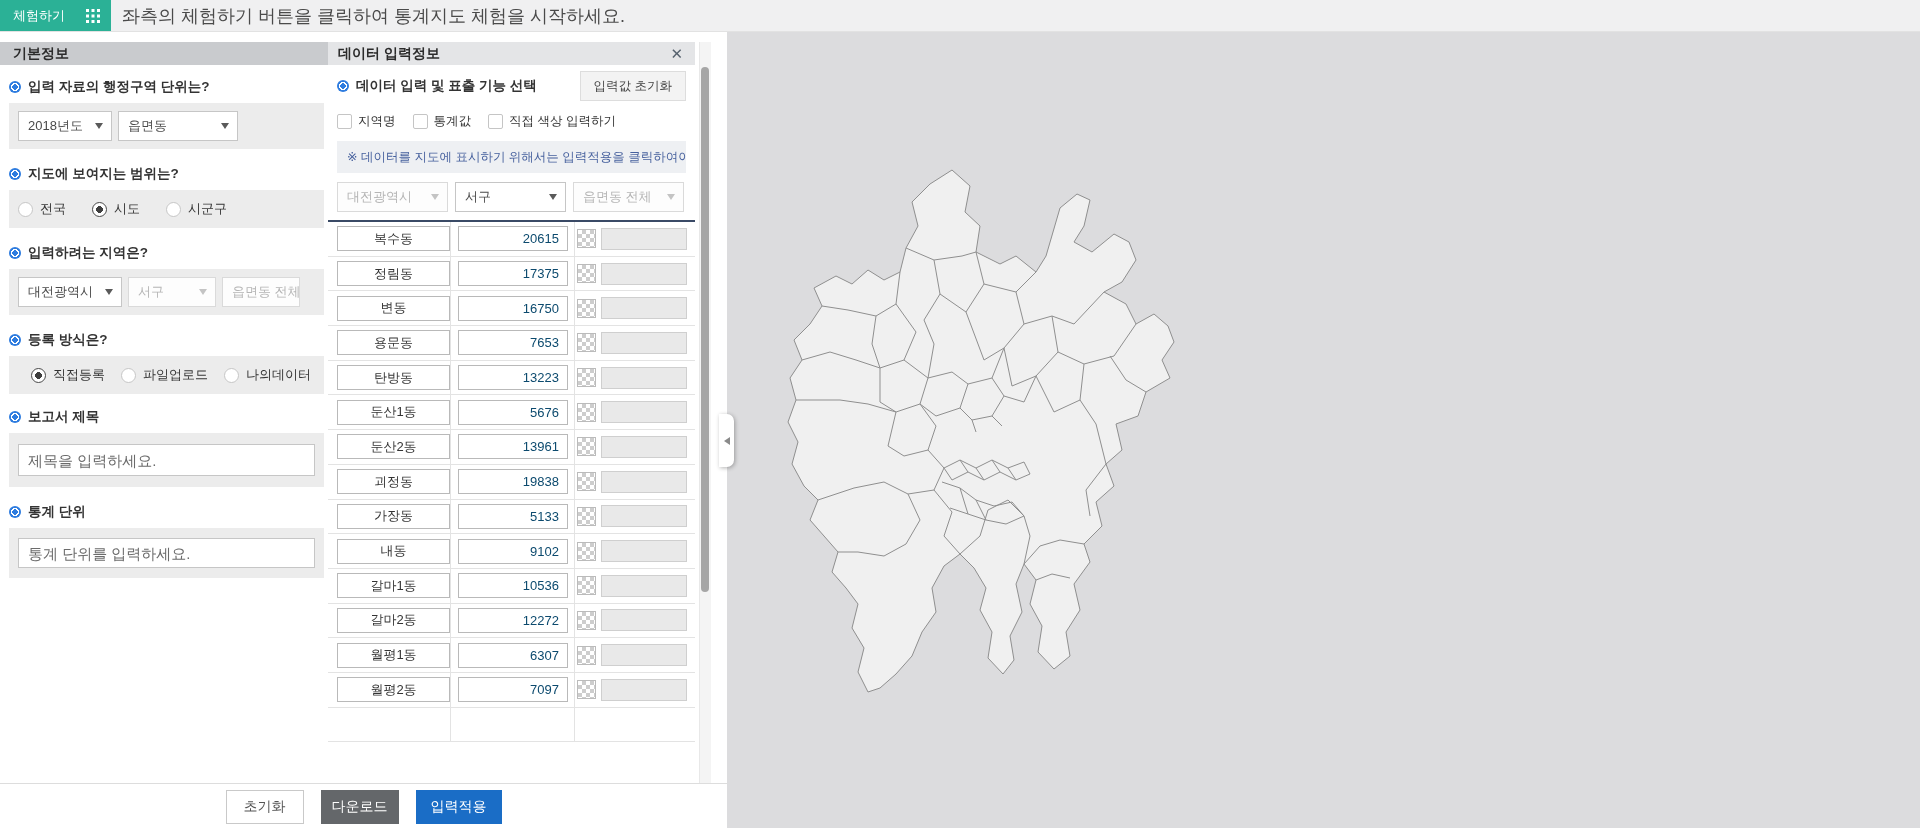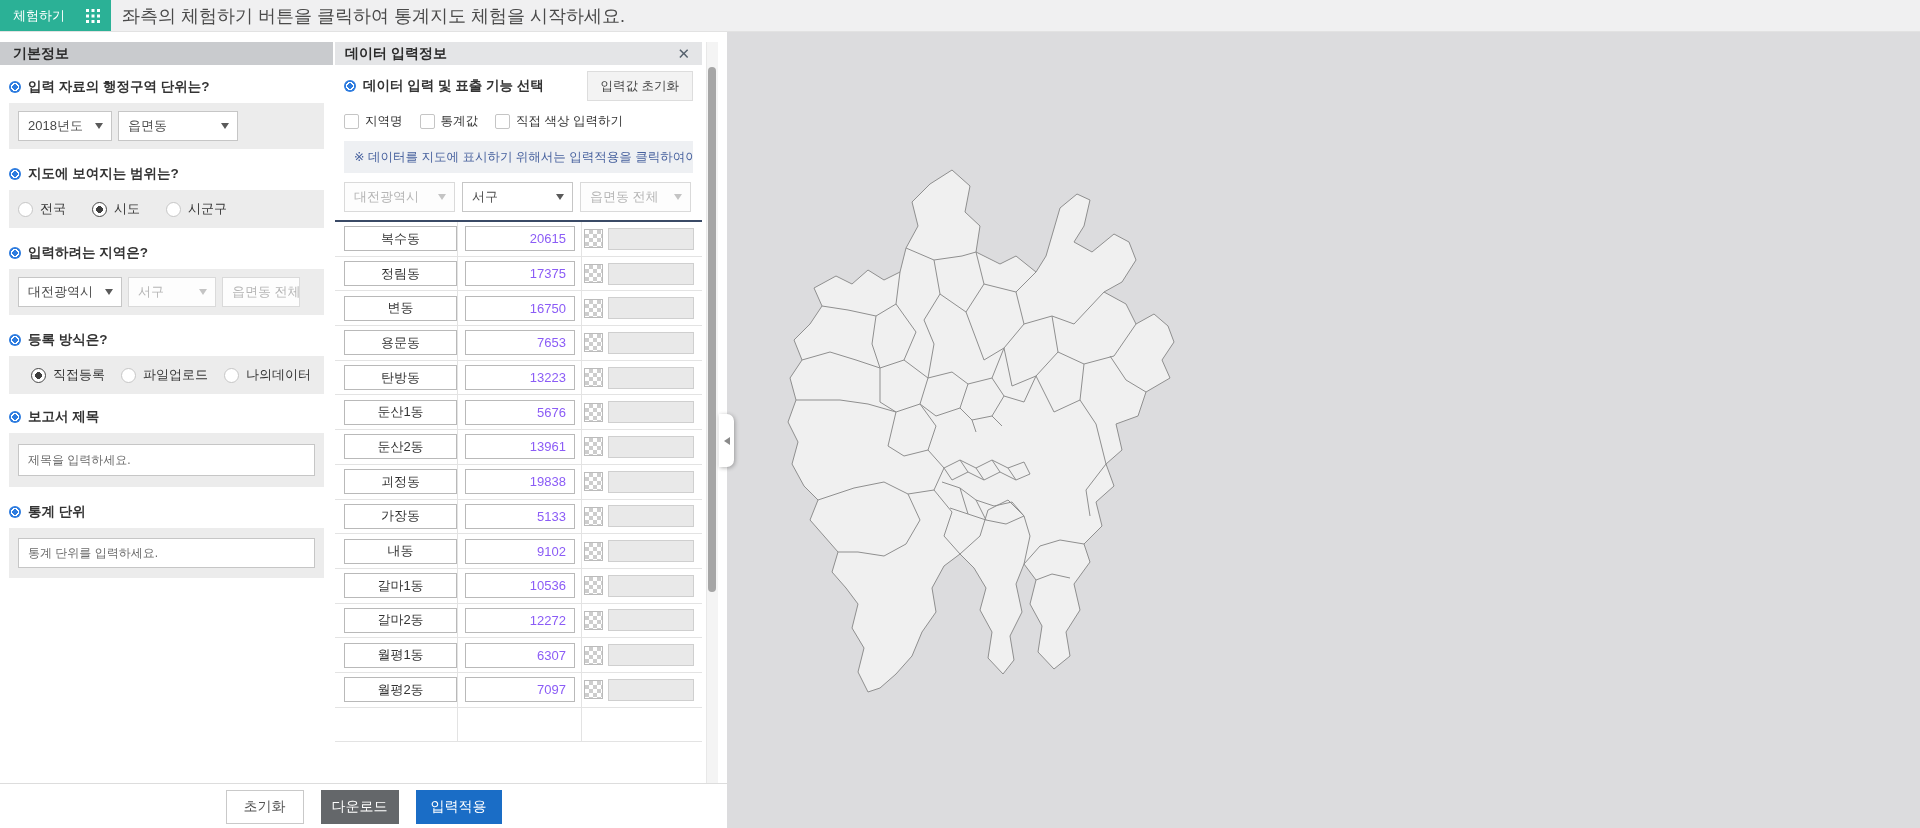--- a/index.html
+++ b/index.html
@@ -22,50 +22,50 @@
        box-sizing:border-box;white-space:nowrap;overflow:hidden;cursor:pointer;}
   .sel .arr{width:0;height:0;border-left:4.5px solid transparent;border-right:4.5px solid transparent;
             border-top:6px solid #5a5a5a;margin-left:6px;flex:0 0 auto;}
   .sel.dis{color:#b5b5b5;border-color:#dadada;background:#fdfdfd;cursor:default;}
   .sel.dis .arr{border-top-color:#c4c4c4;}
   .radio{display:inline-flex;align-items:center;gap:7px;font-size:13px;color:#333;cursor:pointer;}
   .rdot{width:15px;height:15px;border-radius:50%;border:1px solid #c6c6c6;background:#fff;box-sizing:border-box;}
   .radio.on .rdot{border:1.5px solid #4a4a4a;background:radial-gradient(circle,#3e3e3e 0 3.5px,#fff 3.6px);}
   .chk{display:inline-flex;align-items:center;gap:6px;font-size:12.5px;color:#333;cursor:pointer;}
   .cbx{width:15px;height:15px;border:1px solid #c5c5c5;background:#fff;border-radius:2px;box-sizing:border-box;}
-  .tinp{width:100%;border:1px solid #c6c6c6;box-sizing:border-box;padding:0 9px;font-size:12px;
+  .tinp{width:100%;border:1px solid #c6c6c6;box-sizing:border-box;padding:0 9px;font-size:15px;
         color:#555;background:#fff;font-family:inherit;}
   .tinp::placeholder{color:#6b6b6b;opacity:1;}
   
   .lpanel{position:absolute;left:0;top:31px;width:333px;height:752px;background:#fff;z-index:2;}
   .lpanel .band{background:#c9cbce;padding-left:13px;}
   .lp-pad{margin:0 9px;}
   
-  .dpanel{position:absolute;left:335px;top:31px;width:384px;height:752px;background:#fff;z-index:2;}
+  .dpanel{position:absolute;left:328px;top:31px;width:384px;height:752px;background:#fff;z-index:2;}
   .dpanel .band{background:#e4e5e7;display:flex;align-items:center;justify-content:space-between;
                 padding:0 12px 0 10px;width:367px;box-sizing:border-box;}
   .xbtn{background:none;border:none;font-size:15px;color:#56626e;cursor:pointer;line-height:1;padding:0;}
   .dp-pad{margin:0 9px;width:349px;}
   .sec-row{display:flex;align-items:center;justify-content:space-between;margin-top:6px;}
   .reset-vals{height:30px;padding:0 13px;background:#f3f3f3;border:1px solid #ddd;color:#444;
               font-size:12.5px;cursor:pointer;font-family:inherit;}
   .chk-row{display:flex;gap:17px;margin-top:12px;align-items:center;}
   .notice{margin-top:11px;height:32px;background:#eef0f3;font-size:12.5px;color:#47619e;
           line-height:32px;padding-left:10px;white-space:nowrap;overflow:hidden;}
   .dsel-row{display:flex;gap:7px;margin-top:9px;}
   .dtable{margin-top:8px;border-top:2px solid #3a4a66;height:559px;overflow:hidden;width:367px;}
   .drow{height:34.7px;display:flex;border-bottom:1px solid #e3e3e3;box-sizing:border-box;align-items:center;}
   .dcell{height:100%;display:flex;align-items:center;box-sizing:border-box;}
   .dc1{width:123px;border-right:1px solid #e3e3e3;}
   .dc2{width:124px;border-right:1px solid #e3e3e3;}
   .dc3{width:120px;}
   .nbox{margin-left:9px;width:114px;height:25px;border:1px solid #b9b9b9;background:#fff;font-size:13px;
         color:#333;display:flex;align-items:center;justify-content:center;box-sizing:border-box;}
   .vbox{margin-left:7px;width:110px;height:25px;border:1px solid #b9b9b9;background:#fff;font-size:13px;
-        color:#8b5cf6;display:flex;align-items:center;justify-content:flex-end;padding-right:8px;box-sizing:border-box;}
+        color:#0c4a6e;display:flex;align-items:center;justify-content:flex-end;padding-right:8px;box-sizing:border-box;}
   .swatch{margin-left:2px;width:19px;height:19px;border:1px solid #bbb;box-sizing:border-box;background-color:#fff;
           background-image:linear-gradient(45deg,#cdcdcd 25%,transparent 25%,transparent 75%,#cdcdcd 75%),
                            linear-gradient(45deg,#cdcdcd 25%,transparent 25%,transparent 75%,#cdcdcd 75%);
           background-size:8px 8px;background-position:0 0,4px 4px;cursor:pointer;}
   .colorbox{margin-left:5px;width:86px;height:22px;background:#e9e9e9;border:1px solid #cfcfcf;box-sizing:border-box;}
   .vtrack{position:absolute;right:1px;top:11px;width:11px;height:741px;background:#f4f4f4;
           border-left:1px solid #e8e8e8;}
   .vthumb{position:absolute;left:1px;top:25px;width:8px;height:525px;background:#a6a6a6;border-radius:4px;}
   
   .footer{position:absolute;left:0;top:783px;width:727px;height:45px;background:#fff;border-top:1px solid #ddd;

